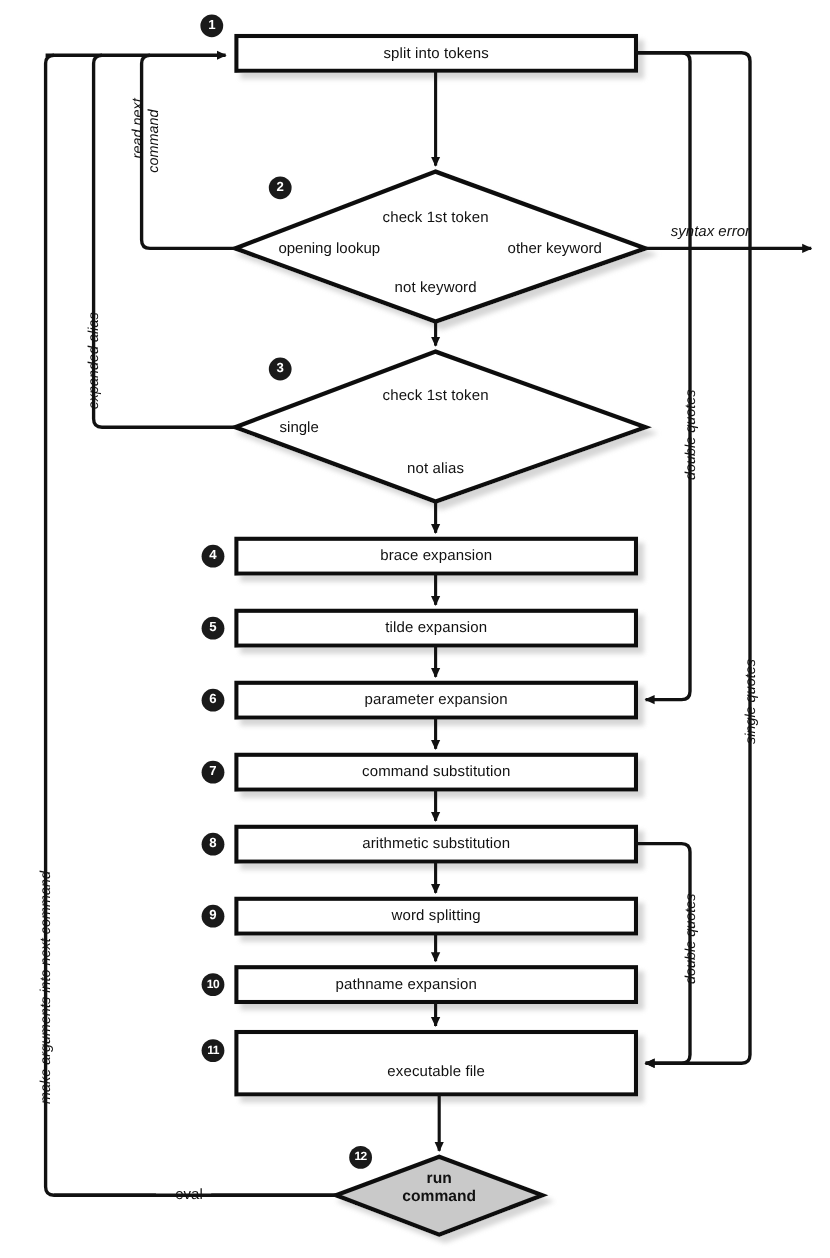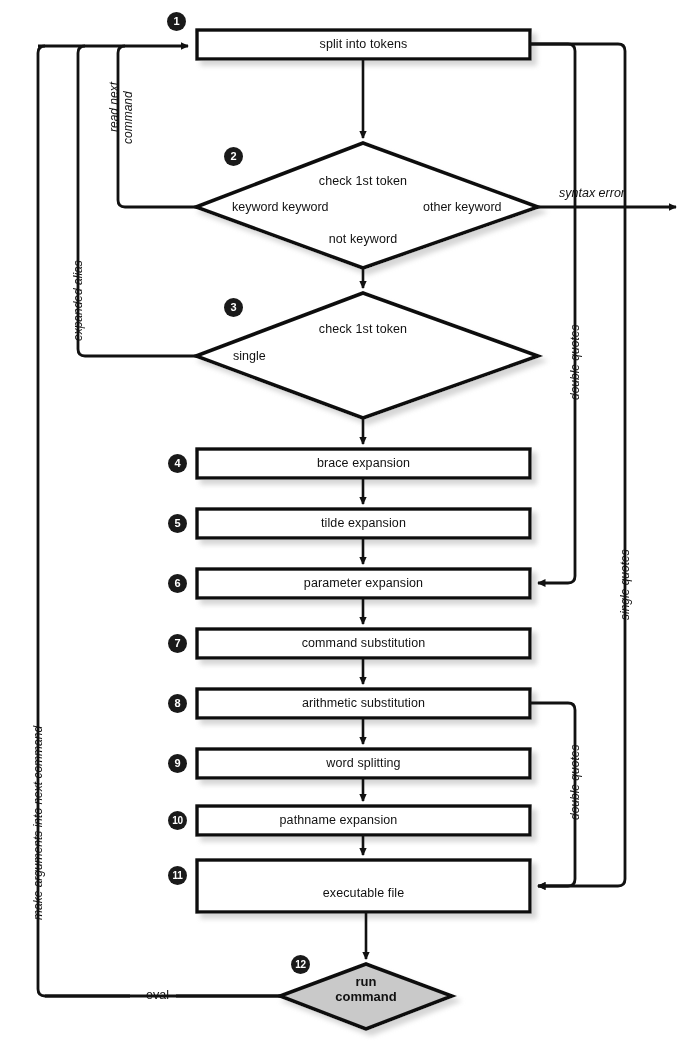--- a/index.html
+++ b/index.html
@@ -132,26 +132,27 @@
   <div class="lbl box-label" style="left:197px;top:456px;width:333px;">brace expansion</div>
   <div class="lbl box-label" style="left:197px;top:516px;width:333px;">tilde expansion</div>
   <div class="lbl box-label" style="left:197px;top:636px;width:333px;">command substitution</div>
   <div class="lbl box-label" style="left:197px;top:576px;width:333px;">parameter expansion</div>
   <div class="lbl box-label" style="left:197px;top:696px;width:333px;">arithmetic substitution</div>
   <div class="lbl box-label" style="left:197px;top:756px;width:333px;">word splitting</div>
   <div class="lbl box-label" style="left:197px;top:813px;width:283px;">pathname expansion</div>
   <div class="lbl box-label" style="left:197px;top:886px;width:333px;">executable file</div>
 
   <div class="lbl box-label" style="left:263px;top:174px;width:200px;">check 1st token</div>
-  <div class="lbl dia-label" style="left:232px;top:200px;">keyword keyword</div>
+  <div class="lbl dia-label" style="left:232px;top:200px;">opening lookup</div>
   <div class="lbl dia-label" style="left:423px;top:200px;">other keyword</div>
   <div class="lbl box-label" style="left:263px;top:232px;width:200px;">not keyword</div>
 
   <div class="lbl box-label" style="left:263px;top:322px;width:200px;">check 1st token</div>
   <div class="lbl dia-label" style="left:233px;top:349px;">single</div>
+  <div class="lbl box-label" style="left:263px;top:383px;width:200px;">not alias</div>
 
   <div class="lbl run-text" style="left:280px;top:974px;width:172px;">run</div>
   <div class="lbl run-text" style="left:280px;top:989px;width:172px;">command</div>
 
   <div class="lbl edge-label" style="left:559px;top:186px;font-style:italic;">syntax error</div>
   <div class="lbl edge-label" style="left:146px;top:988px;">eval</div>
 
   <div class="lbl vlabel" style="left:107px;top:132px;transform:rotate(-90deg);">read next</div>
   <div class="lbl vlabel" style="left:121px;top:144px;transform:rotate(-90deg);">command</div>
 

